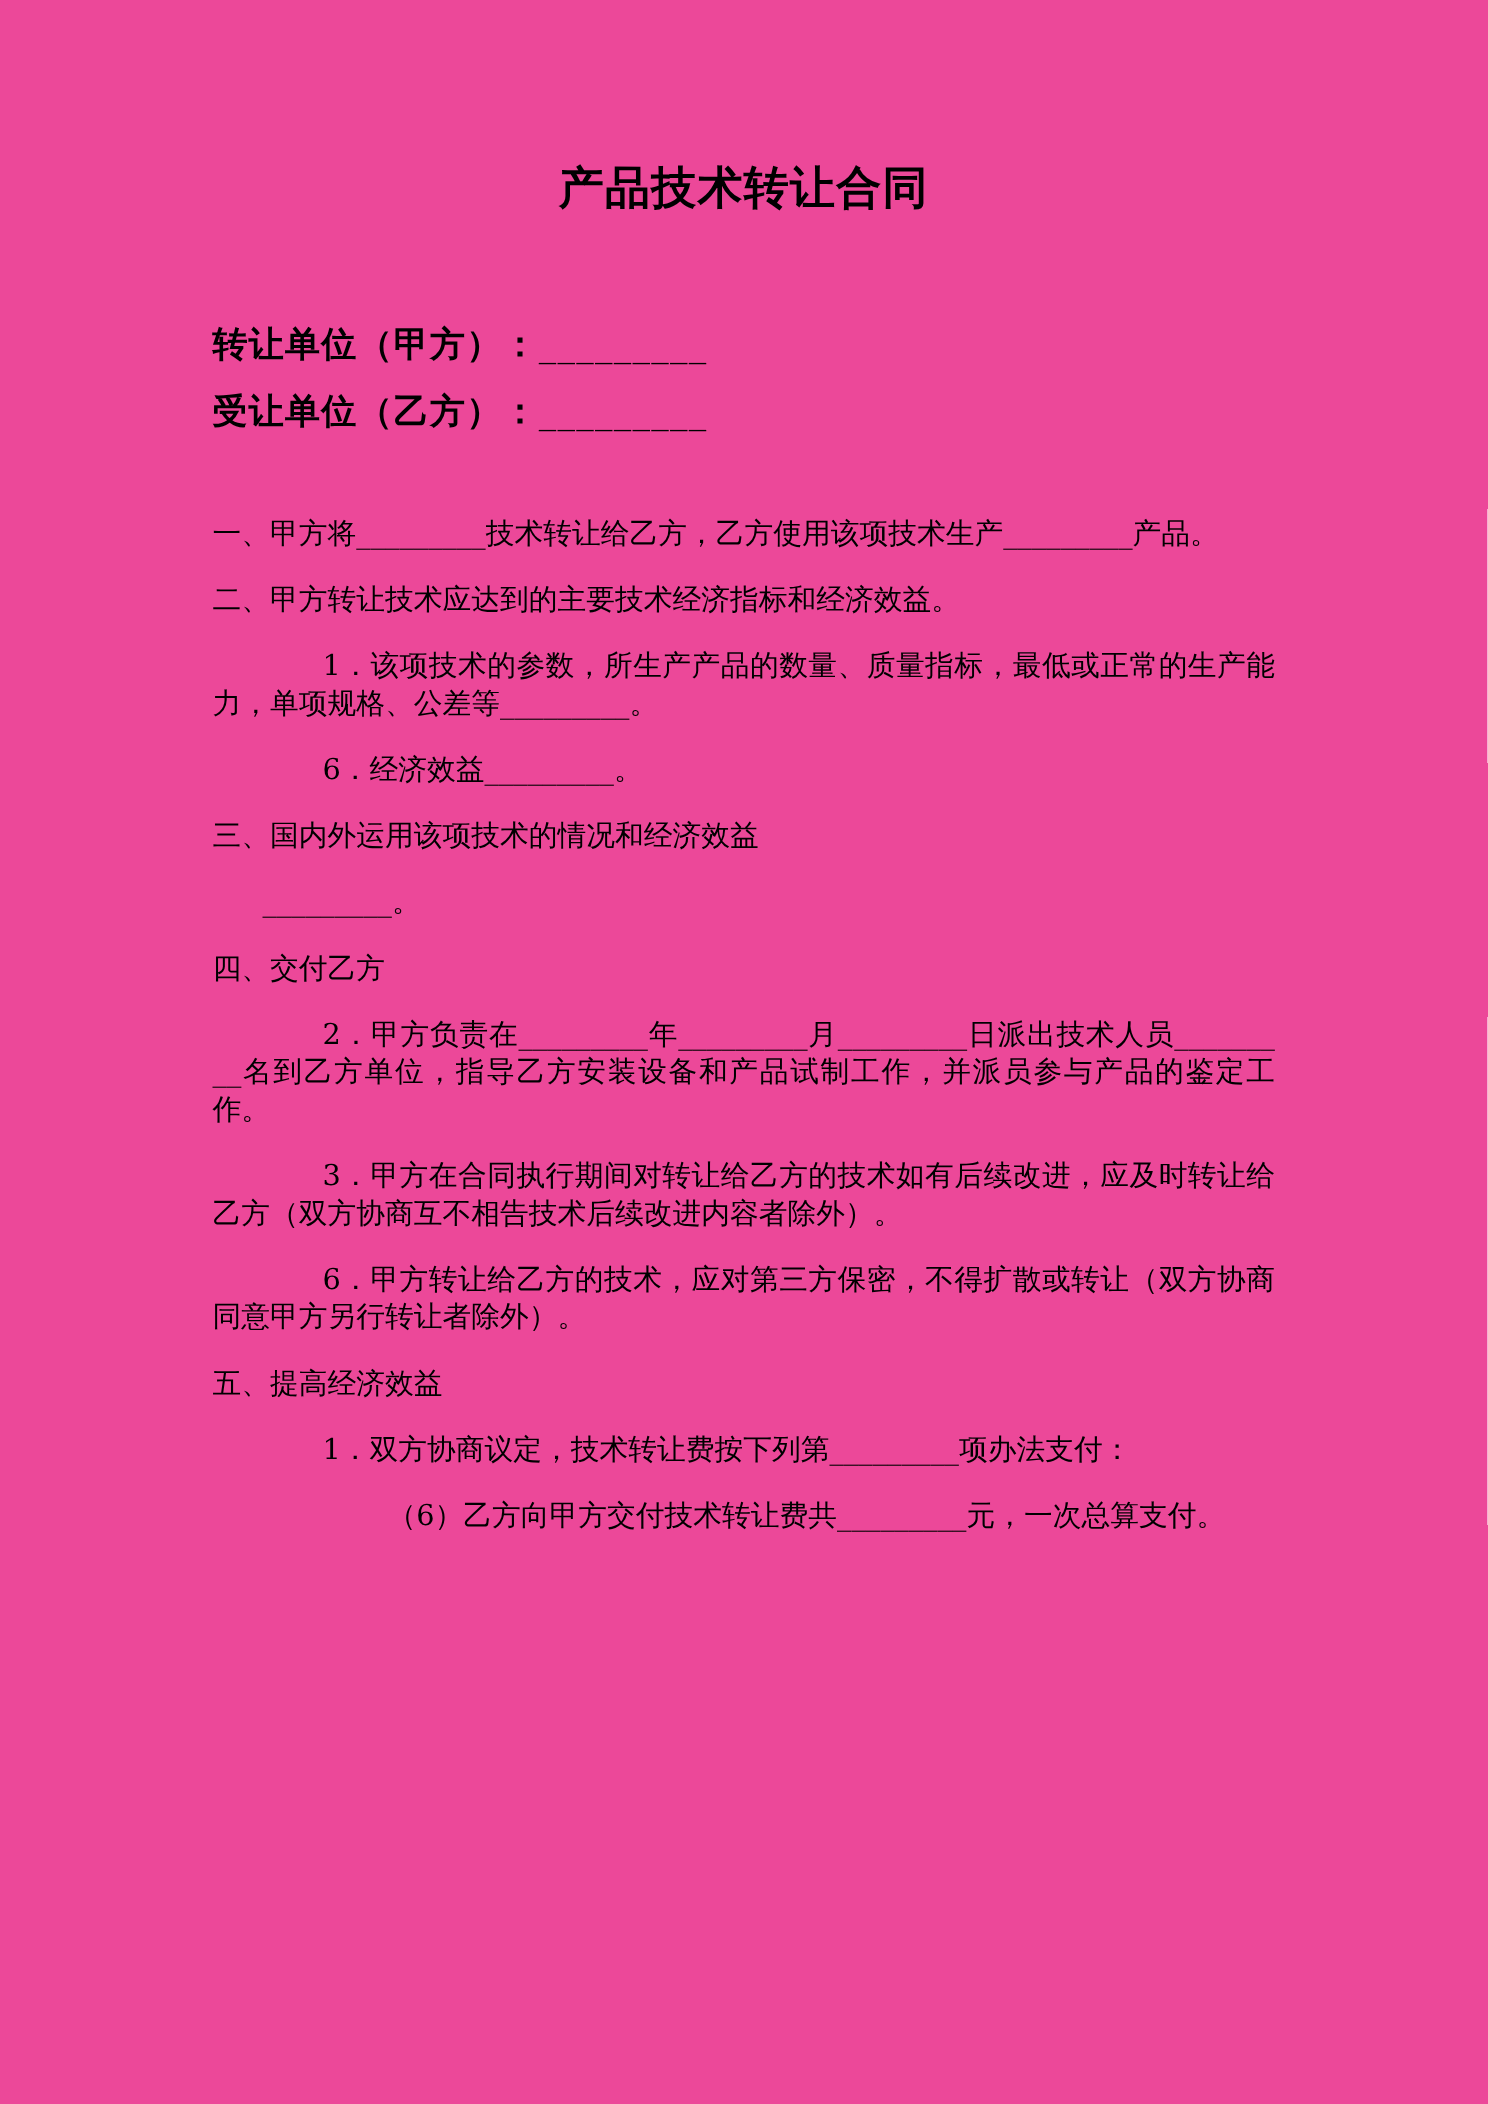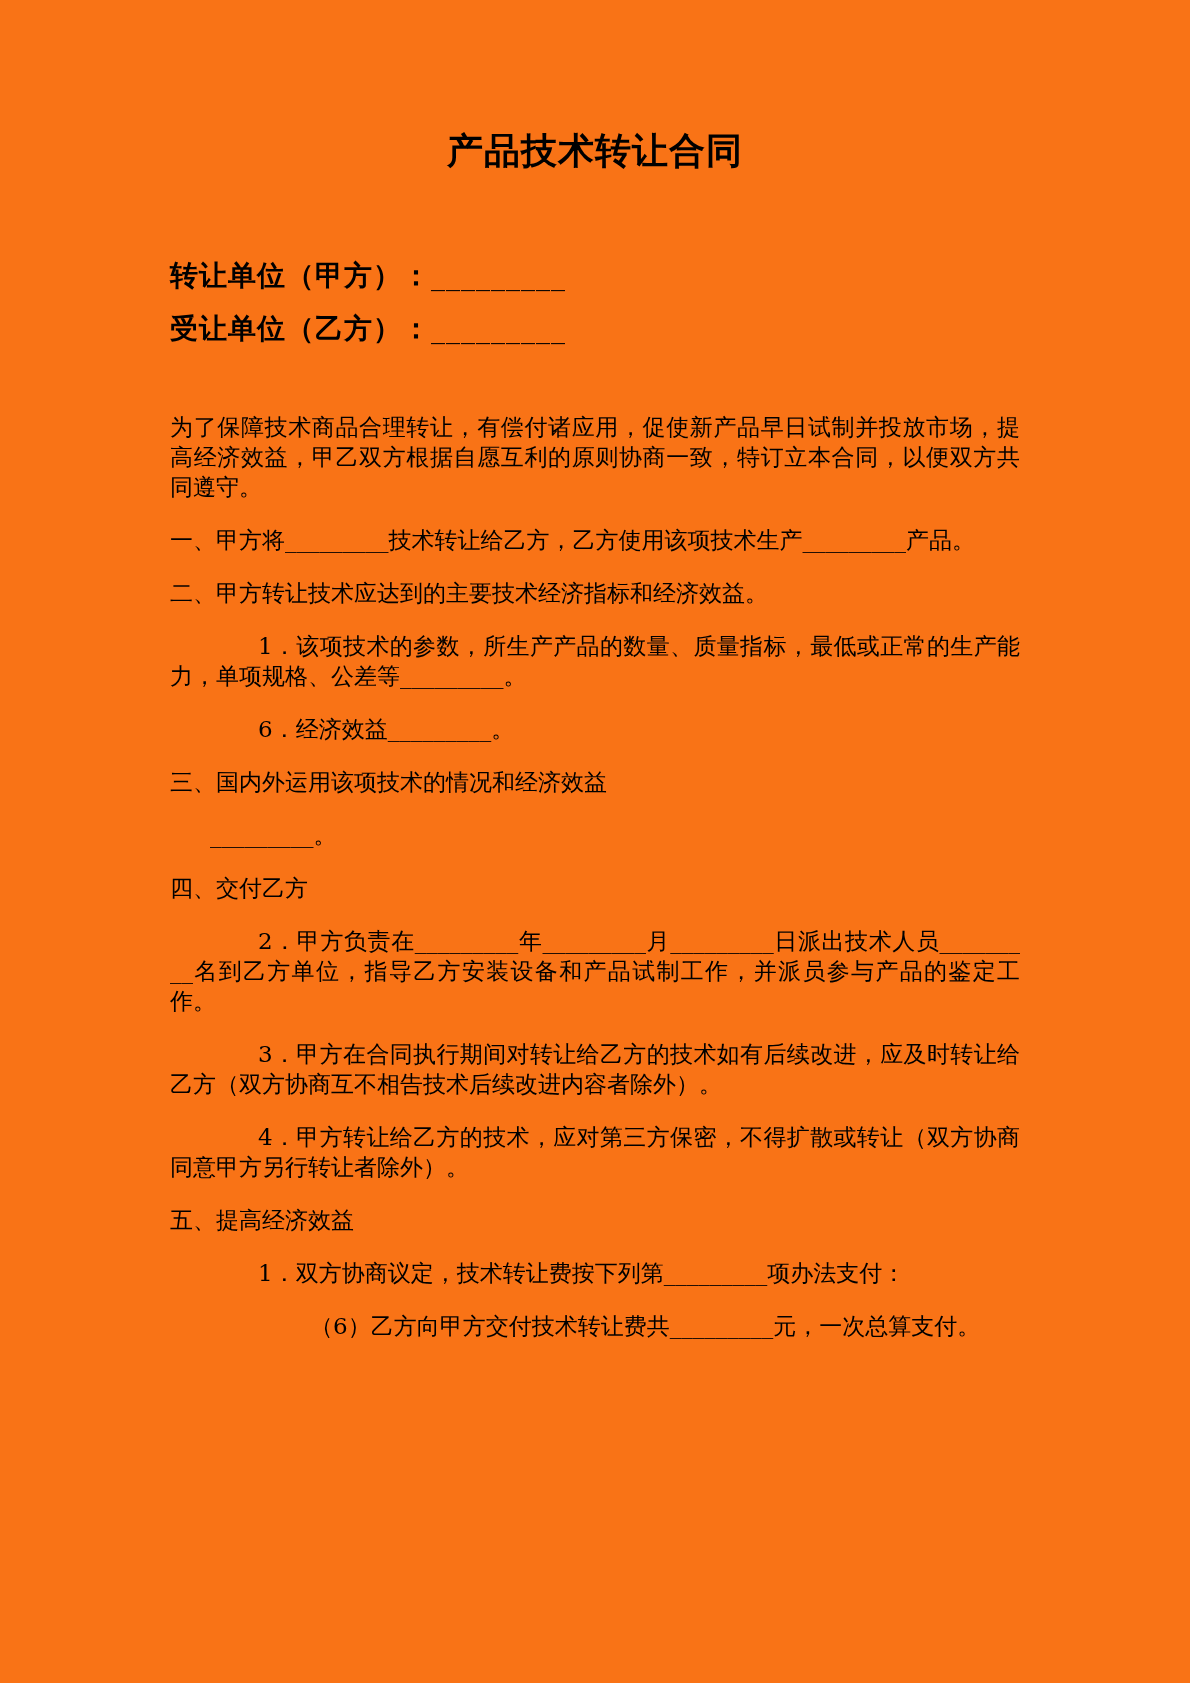--- a/index.html
+++ b/index.html
@@ -5,21 +5,21 @@
   html, body {
     margin: 0;
     padding: 0;
     background: #ffffff;
   }
   .page {
     position: relative;
     width: 1190px;
     height: 1683px;
     margin: 0 auto;
-    background: #f97316;
+    background: #ec4899;
     color: #000000;
     font-family: "DejaVu Serif", "Liberation Serif", serif;
     box-sizing: border-box;
     padding: 128px 170px 0 170px;
     overflow: hidden;
   }
   .doc-title {
     margin: 0;
     font-size: 36px;
     font-weight: bold;
@@ -65,29 +65,28 @@
   <div class="parties">
     <div class="party-line">
       <span>转让单位（甲方）：</span><span class="blank">_________</span>
     </div>
     <div class="party-line">
       <span>受让单位（乙方）：</span><span class="blank">_________</span>
     </div>
   </div>
 
   <div class="body-text">
-    <p>为了保障技术商品合理转让，有偿付诸应用，促使新产品早日试制并投放市场，提高经济效益，甲乙双方根据自愿互利的原则协商一致，特订立本合同，以便双方共同遵守。</p>
     <p>一、甲方将_________技术转让给乙方，乙方使用该项技术生产_________产品。</p>
     <p>二、甲方转让技术应达到的主要技术经济指标和经济效益。</p>
     <p class="indent-num">1．该项技术的参数，所生产产品的数量、质量指标，最低或正常的生产能力，单项规格、公差等_________。</p>
     <p class="indent-num">6．经济效益_________。</p>
     <p>三、国内外运用该项技术的情况和经济效益</p>
     <p class="indent-blank">_________。</p>
     <p>四、交付乙方</p>
     <p class="indent-num">2．甲方负责在_________年_________月_________日派出技术人员_________名到乙方单位，指导乙方安装设备和产品试制工作，并派员参与产品的鉴定工作。</p>
     <p class="indent-num">3．甲方在合同执行期间对转让给乙方的技术如有后续改进，应及时转让给乙方（双方协商互不相告技术后续改进内容者除外）。</p>
-    <p class="indent-num">4．甲方转让给乙方的技术，应对第三方保密，不得扩散或转让（双方协商同意甲方另行转让者除外）。</p>
+    <p class="indent-num">6．甲方转让给乙方的技术，应对第三方保密，不得扩散或转让（双方协商同意甲方另行转让者除外）。</p>
     <p>五、提高经济效益</p>
     <p class="indent-num">1．双方协商议定，技术转让费按下列第_________项办法支付：</p>
     <p class="indent-sub">（6）乙方向甲方交付技术转让费共_________元，一次总算支付。</p>
   </div>
 
 </div>
 
 </body></html>

